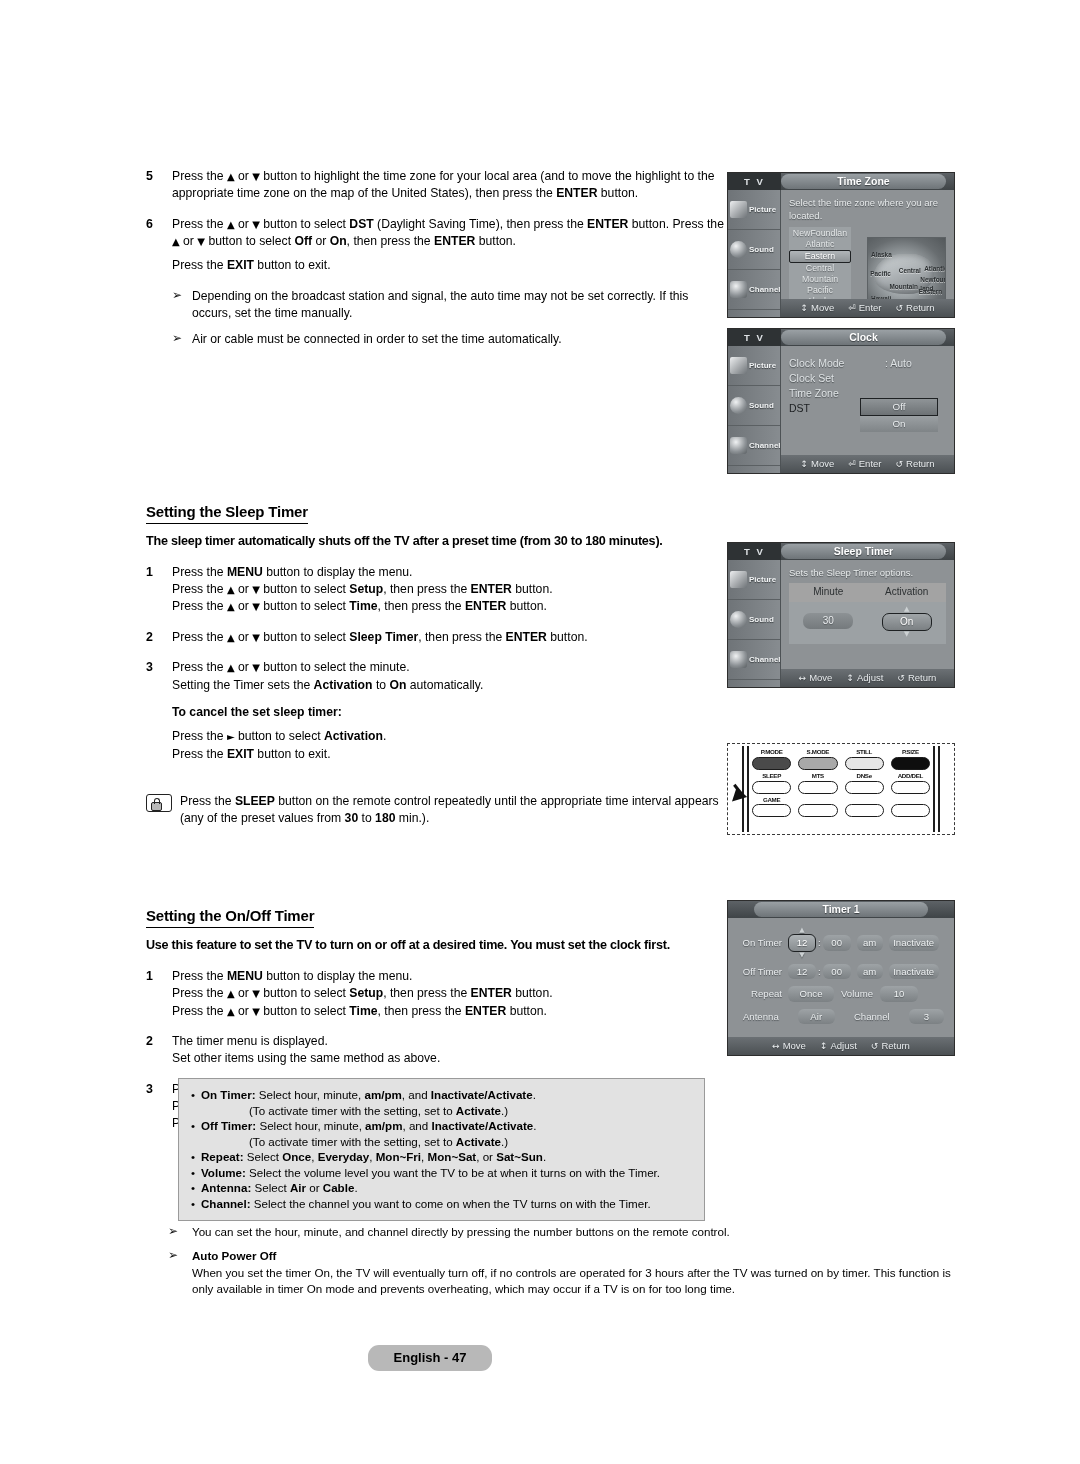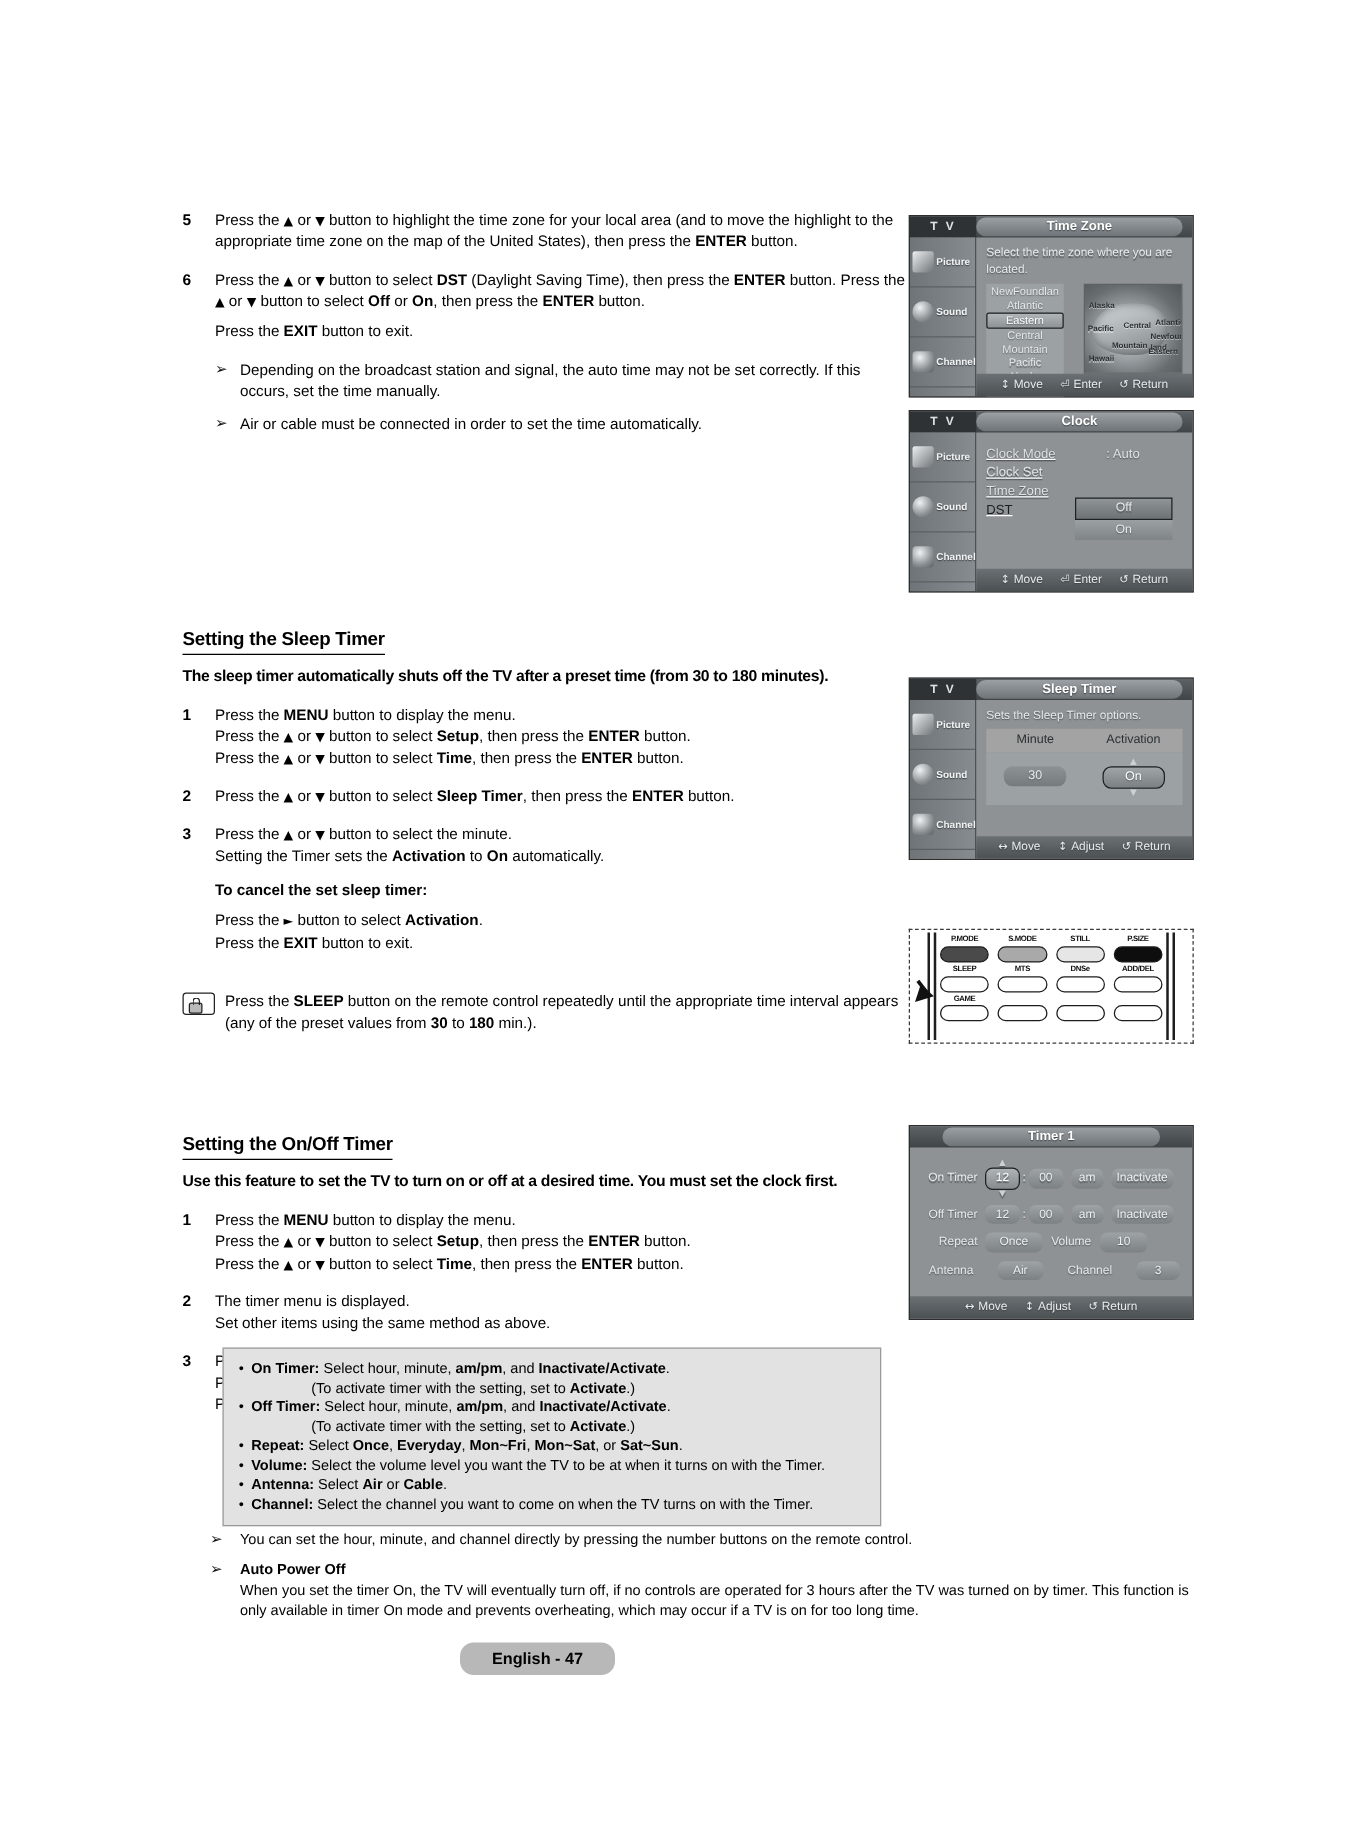--- a/index.html
+++ b/index.html
@@ -65,21 +65,21 @@
   .infobox .li .txt { flex:1; }
   .infobox .indent { padding-left:58px; }
 
   
   .bottom-notes { position:absolute; left:168px; top:1224px; width:790px; font-size:11.6px; }
   .bottom-notes .arrowitem { padding-left:0; margin-bottom:8px; }
   .bottom-notes .arrowitem .bullet { flex:0 0 24px; width:24px; }
 
   
   .footer {
-    position:absolute; left:0; top:1314px; width:860px; text-align:center;
+    position:absolute; left:0; top:1345px; width:860px; text-align:center;
   }
   .footer .pill {
     display:inline-block; background:#b8b8b8; border-radius:11px;
     padding:4px 26px; font-size:13px; font-weight:bold; color:#000;
   }
 
   
   .osd {
     position:absolute; border:1px solid #2d2d2d;
     background:#8e9295; overflow:hidden;
@@ -129,21 +129,21 @@
     display:flex; align-items:center; justify-content:center; gap:14px;
     font-size:9.5px; color:#e9ecee; text-shadow:0 1px 1px #3a3f42;
   }
   .osd.notv .hint { left:0; }
   .osd .hint span { display:inline-flex; align-items:center; gap:3px; }
   .osd .hintsym { font-family:"DejaVu Sans", sans-serif; font-size:9px; }
 
   .osd .desc { font-size:9.5px; color:#e8ebec; text-shadow:0 1px 1px #4a4f52; margin-bottom:4px; }
 
   
-  .tzwrap { display:flex; gap:16px; }
+  .tzwrap { display:flex; gap:16px;align-items:center; }
   .tzlist { width:62px; background:#9ca1a4; padding:1px 0; }
   .tzlist .tz { font-size:8.8px; text-align:center; color:#e6e9ea; line-height:1.26; text-shadow:0 1px 1px #5c6164;}
   .tzlist .tz.sel {
     background:linear-gradient(#b0b5b8,#8e9396); color:#fff;
     border:1.3px solid #1e2123; border-radius:2px;
   }
   .tzmap {
     flex:1; height:72px; border:1px solid #5d6265; position:relative;
     background:
       radial-gradient(ellipse at 45% 55%, #cfd4d6 0%, #9aa0a3 38%, #686d70 70%, #53585b 100%);
@@ -481,21 +481,21 @@
       <div class="sbitem">
         <span class="sbicon circ"></span>
         <span>Setup</span>
       </div>
       <div class="sbitem">
         <span class="sbicon"></span>
         <span>Input</span>
       </div>
     </div>
     <div class="content" style="padding-top:10px;">
-      <div style="position:relative;text-decoration:underline;">
+      <div style="position:relative;">
         <div class="clockrow">
           <span>Clock Mode</span>
           <span style="position:absolute; left:96px;">: Auto</span>
         </div>
         <div class="clockrow">Clock Set</div>
         <div class="clockrow">Time Zone</div>
         <div class="clockrow sel">DST</div>
 
         <div class="clock-opt" style="top:42px;">
           <div class="opt hi">Off</div>

